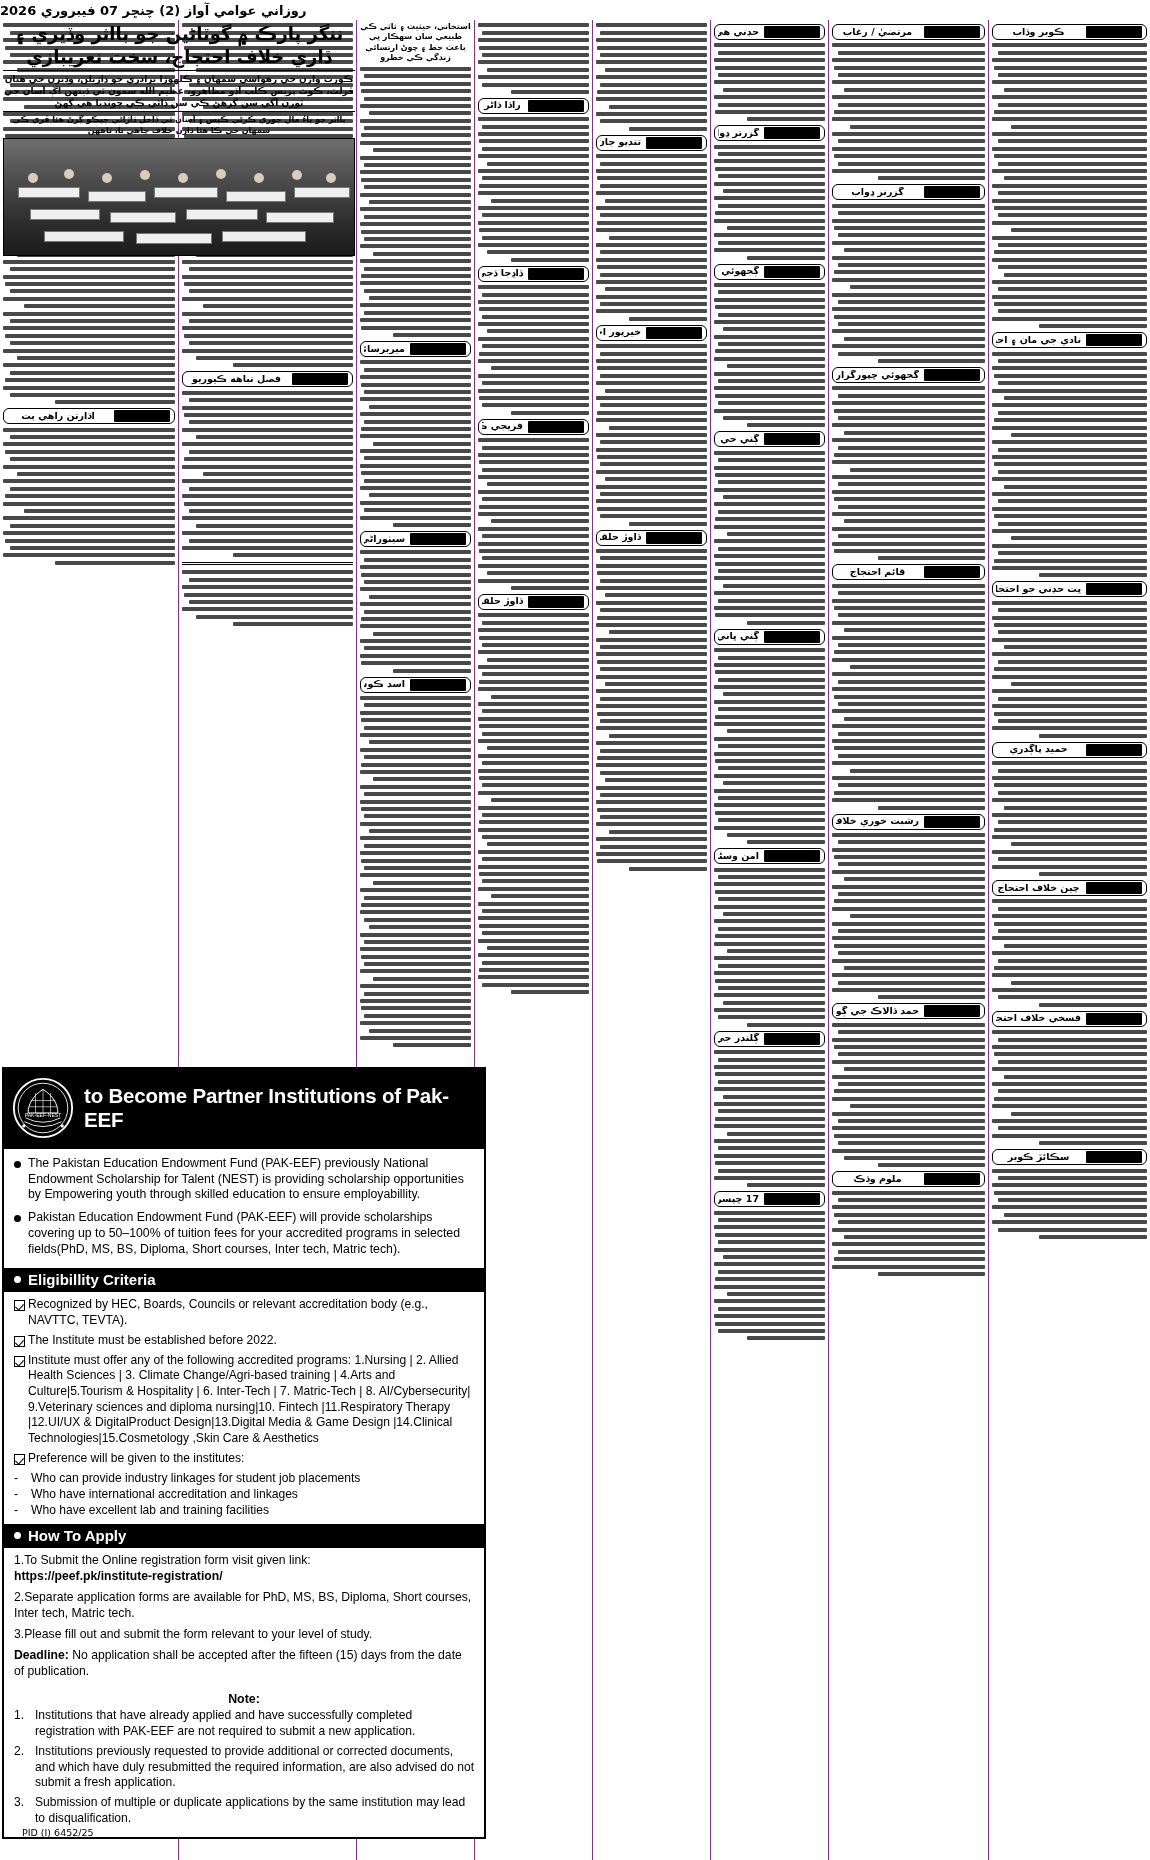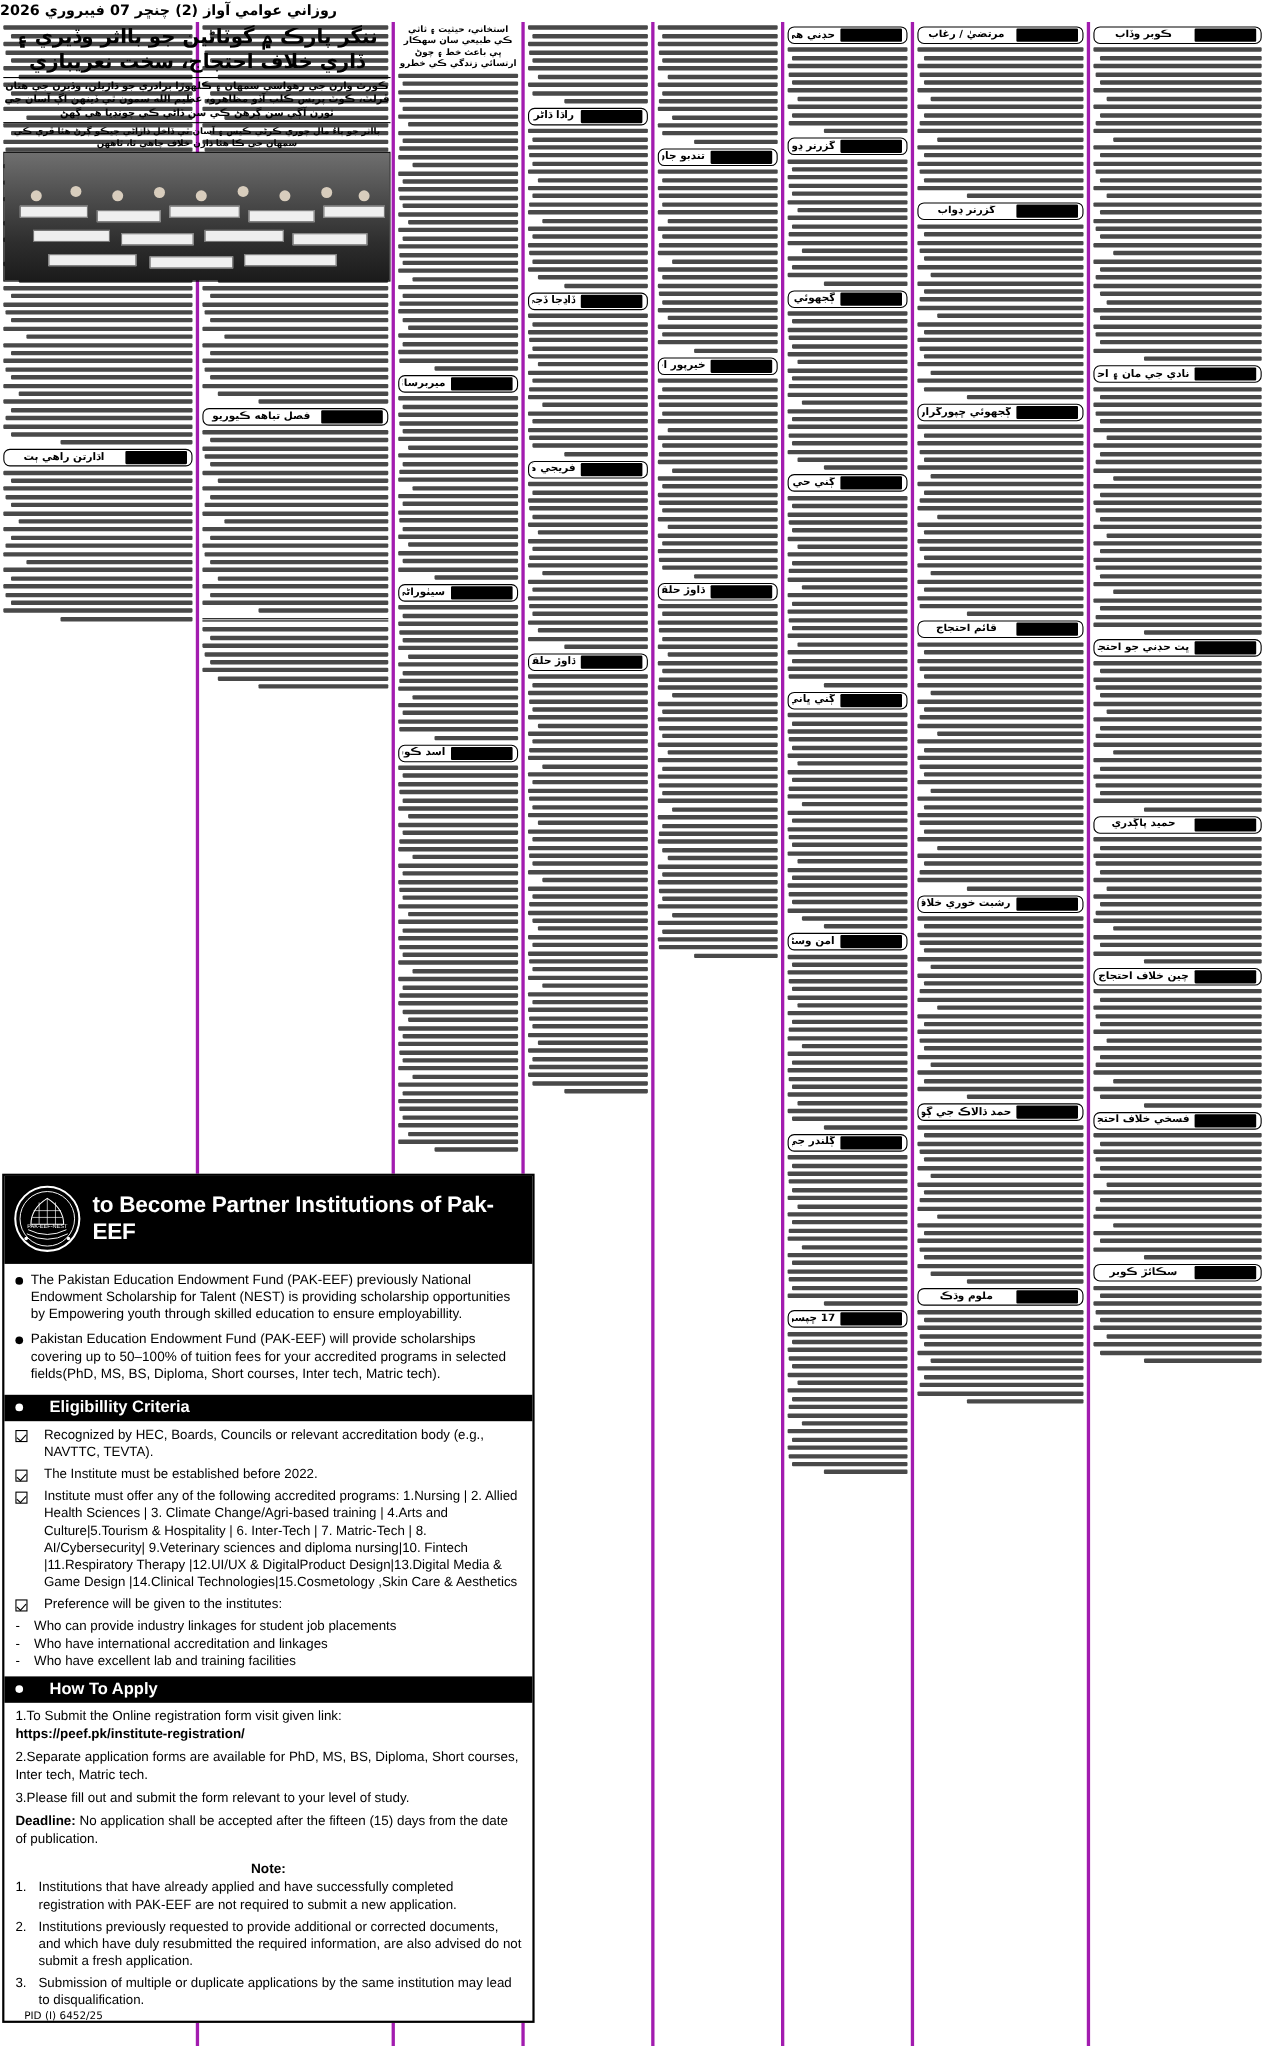--- a/index.html
+++ b/index.html
@@ -25,21 +25,21 @@
 
   .page{
     display:flex;
     width:1150px;
     height:1840px;
     direction:rtl;
     gap:0;
   }
 
   
-  .col{ padding:0 3px; border-left:3px solid #a21caf; }
+  .col{ padding:0 3px; border-left:1px solid #a21caf; }
   .col:last-child{ border-left:none; }
 
   
   .plate{
     border:1.5px solid #000;
     border-radius:6px;
     margin:4px 0 3px;
     padding:1px 4px 1px 3px;
     display:flex; align-items:center; gap:5px;
     direction:rtl;
@@ -126,28 +126,28 @@
     font-size:12.3px; line-height:1.28;
   }
   .bullet .dot{
     flex:0 0 auto; width:7px; height:7px; border-radius:50%;
     background:#000; margin-top:5px;
   }
   .barhead{
     background:#000; color:#fff;
     font-size:15px; font-weight:bold;
     padding:3px 10px 4px 10px;
-    display:flex; align-items:center; gap:24px;
+    display:flex; align-items:center; gap:7px;
   }
   .barhead .dot{
     width:7px;height:7px;border-radius:50%;background:#fff;flex:0 0 auto;
   }
   .critlist{ padding:5px 10px 6px 10px; }
   .crit{
-    display:flex; gap:15px; font-size:12.1px; line-height:1.3; margin-bottom:4px;
+    display:flex; gap:3px; font-size:12.1px; line-height:1.3; margin-bottom:4px;
   }
   .chk{
     flex:0 0 auto; width:11px; height:11px; border:1.4px solid #000;
     margin-top:3px; position:relative;
   }
   .chk::after{
     content:""; position:absolute; left:2px; top:1px;
     width:4px; height:7px; border:solid #000; border-width:0 1.6px 1.6px 0;
     transform:rotate(42deg);
   }

